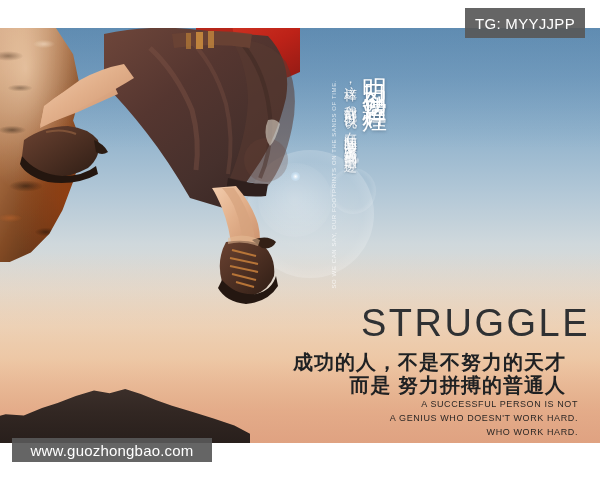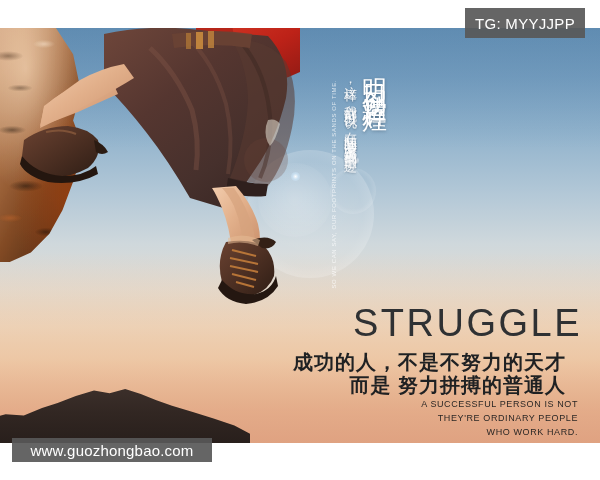--- a/index.html
+++ b/index.html
@@ -123,21 +123,21 @@
   }
   .v-en{
     writing-mode:vertical-rl;
     font-size:6px;letter-spacing:.6px;color:rgba(255,255,255,.72);
     line-height:1.5;margin-top:26px;white-space:nowrap;
     transform:rotate(180deg);
   }
 
   
   .headline{
-    position:absolute;right:18px;top:276px;
+    position:absolute;right:10px;top:276px;
     font-size:38px;letter-spacing:2.5px;color:#2f3133;font-weight:400;
     line-height:1;text-align:left;
   }
   .cn-line{
     position:absolute;right:34px;
     font-size:20px;color:#1f2123;font-weight:700;letter-spacing:1px;
     text-align:right;line-height:1.25;white-space:nowrap;
   }
   .cn-1{top:322px;}
   .cn-2{top:345px;text-align:center;}
@@ -263,21 +263,21 @@
       <div class="v-en">SO WE CAN SAY, OUR FOOTPRINTS ON THE SANDS OF TIME.</div>
     </div>
 
     <div class="headline">STRUGGLE</div>
 
     <div class="cn-line cn-1">成功的人，不是不努力的天才</div>
     <div class="cn-line cn-2">而是 努力拼搏的普通人</div>
 
     <div class="en-block">
       <div>A SUCCESSFUL PERSON IS NOT</div>
-      <div>THEY'RE ORDINARY PEOPLE</div>
+      <div>A GENIUS WHO DOESN'T WORK HARD.</div>
       <div>WHO WORK HARD.</div>
     </div>
 
   </div>
 
   <div class="chip chip-tg">TG: MYYJJPP</div>
 
   <div class="chip chip-site">www.guozhongbao.com</div>
 
 </div>

